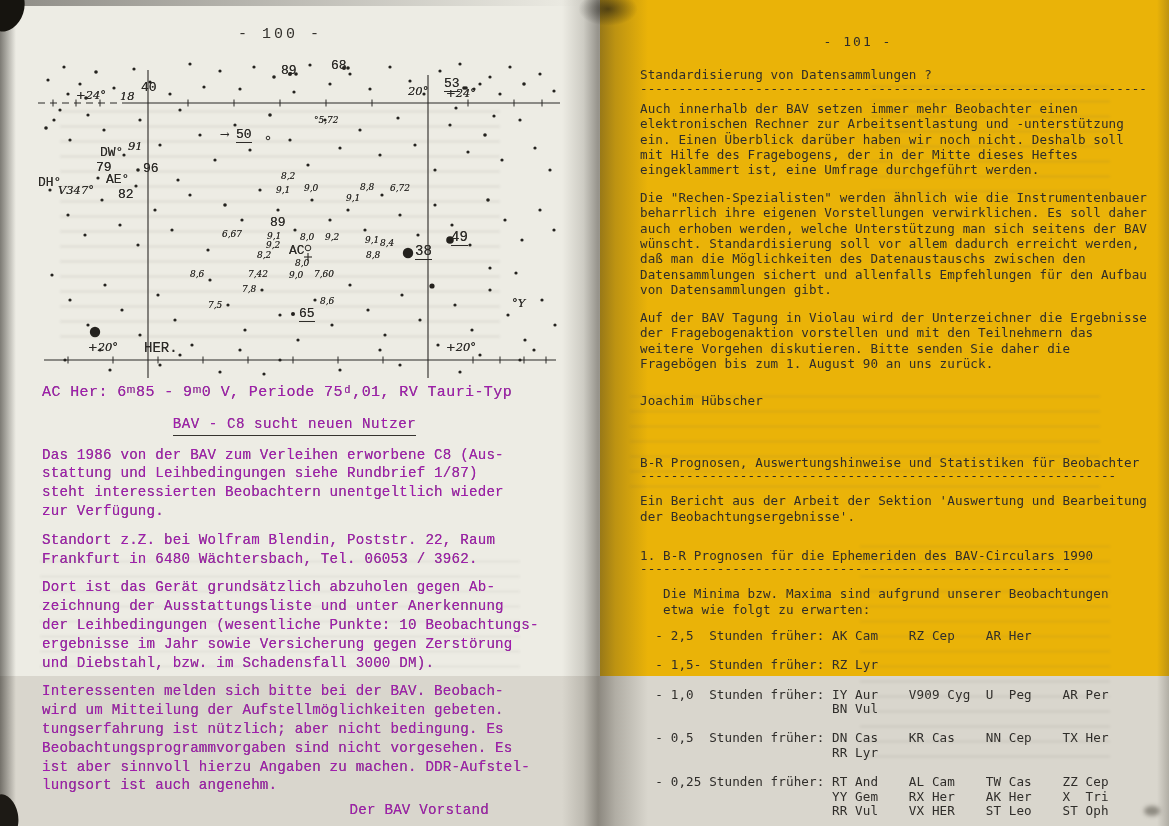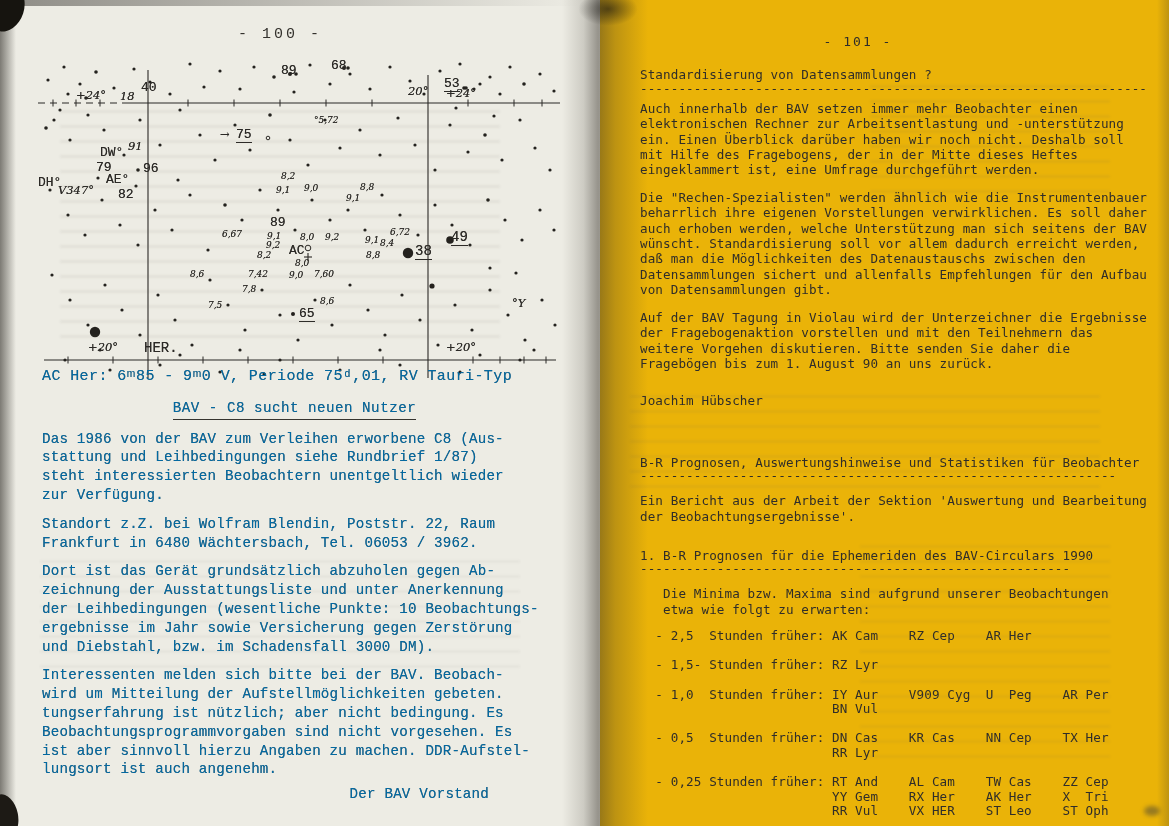--- a/index.html
+++ b/index.html
@@ -1,21 +1,21 @@
 <!DOCTYPE html>
 <html><head>
 <meta charset="utf-8">
 <style>
   html,body{margin:0;padding:0;}
   body{
     width:1169px;height:826px;position:relative;overflow:hidden;
     background:#d9d6cd;
     font-family:"DejaVu Sans Mono", monospace;
   }
-  .page{position:absolute;top:0;height:826px;}
+  .page{position:absolute;top:0;height:676px;}
   #left-page{left:0;width:600px;background:#edece4;}
   #right-page{left:600px;width:569px;background:#eab308;}
 
   
   .lp-pgnum{
     position:absolute;top:26px;left:0;width:560px;text-align:center;
     font-family:"Liberation Mono", monospace;font-size:15px;letter-spacing:3px;color:#34322d;
   }
   #chart{
     position:absolute;left:38px;top:58px;width:522px;height:320px;
@@ -25,23 +25,23 @@
     position:absolute;font-family:"Liberation Mono", monospace;
     font-size:13px;line-height:13px;color:#2b2926;white-space:nowrap;
     text-shadow:0 0 .4px rgba(43,41,38,.8);
   }
   .cl.hand{font-family:"DejaVu Serif", serif;font-style:italic;font-size:11.5px;line-height:11px;}
   .cl.mag{font-family:"DejaVu Serif", serif;font-style:italic;font-size:9px;line-height:9px;}
   .cl.u{border-bottom:1.3px solid #2b2926;padding-bottom:1px;}
   .cl.big{font-size:14px;}
 
   #left-flow{
-    position:absolute;left:42px;top:368px;width:505px;
+    position:absolute;left:42px;top:384px;width:505px;
     font-family:"Liberation Mono", monospace;font-size:14.2px;line-height:18.8px;
-    color:#0369a1;text-shadow:0 0 .5px rgba(50,48,44,.65);letter-spacing:.2px;
+    color:#a21caf;text-shadow:0 0 .5px rgba(50,48,44,.65);letter-spacing:.2px;
   }
   .lp-caption{font-size:15px;letter-spacing:.4px;}
   .lp-heading{margin-top:12px;text-align:center;}
   .lp-heading span{display:inline-block;border-bottom:1.5px solid #36342f;padding-bottom:1px;letter-spacing:.5px;}
   #left-paragraphs .para{margin-top:10px;}
   .lp-sig{margin-top:6px;text-align:right;padding-right:58px;}
 
   
   #right-flow{
     position:absolute;left:40px;top:34px;width:516px;
@@ -289,27 +289,27 @@
         <div class="cl hand" style="left: 408px; top: 30px;">+24°</div>
         <div class="cl" style="left: 62px; top: 88px;">DW°</div>
         <div class="cl hand" style="left: 90px; top: 83px;">91</div>
         <div class="cl hand" style="left: 20px; top: 103px; margin-top: 24px;">V347°</div>
         <div class="cl" style="left: 58px; top: 103px;">79</div>
         <div class="cl" style="left: 105px; top: 104px;">96</div>
         <div class="cl" style="left: 68px; top: 115px;">AE°</div>
         <div class="cl" style="left: 0px; top: 118px;">DH°</div>
         <div class="cl" style="left: 80px; top: 130px;">82</div>
         <div class="cl hand" style="left: 182px; top: 71px;">→</div>
-        <div class="cl u" style="left: 198px; top: 70px;">75</div>
+        <div class="cl u" style="left: 198px; top: 70px;">50</div>
         <div class="cl mag" style="left: 276px; top: 58px;">°5,72</div>
         <div class="cl mag" style="left: 243px; top: 114px;">8,2</div>
         <div class="cl mag" style="left: 238px; top: 128px;">9,1</div>
         <div class="cl mag" style="left: 266px; top: 126px;">9,0</div>
         <div class="cl mag" style="left: 322px; top: 125px;">8,8</div>
-        <div class="cl mag" style="left: 352px; top: 126px; margin-top: 44px;">6,72</div>
+        <div class="cl mag" style="left: 352px; top: 126px;">6,72</div>
         <div class="cl mag" style="left: 308px; top: 136px;">9,1</div>
         <div class="cl" style="left: 232px; top: 158px;">89</div>
         <div class="cl mag" style="left: 184px; top: 172px;">6,67</div>
         <div class="cl mag" style="left: 229px; top: 174px;">9,1</div>
         <div class="cl mag" style="left: 228px; top: 183px;">9,2</div>
         <div class="cl mag" style="left: 219px; top: 193px;">8,2</div>
         <div class="cl mag" style="left: 262px; top: 175px;">8,0</div>
         <div class="cl mag" style="left: 287px; top: 175px;">9,2</div>
         <div class="cl mag" style="left: 327px; top: 178px;">9,1</div>
         <div class="cl mag" style="left: 342px; top: 181px;">8,4</div>

